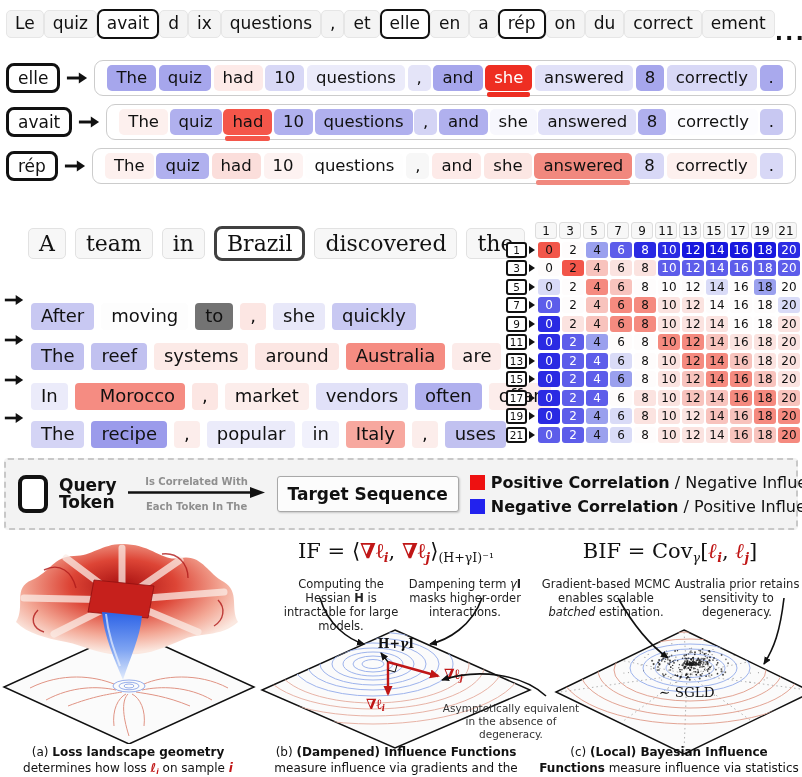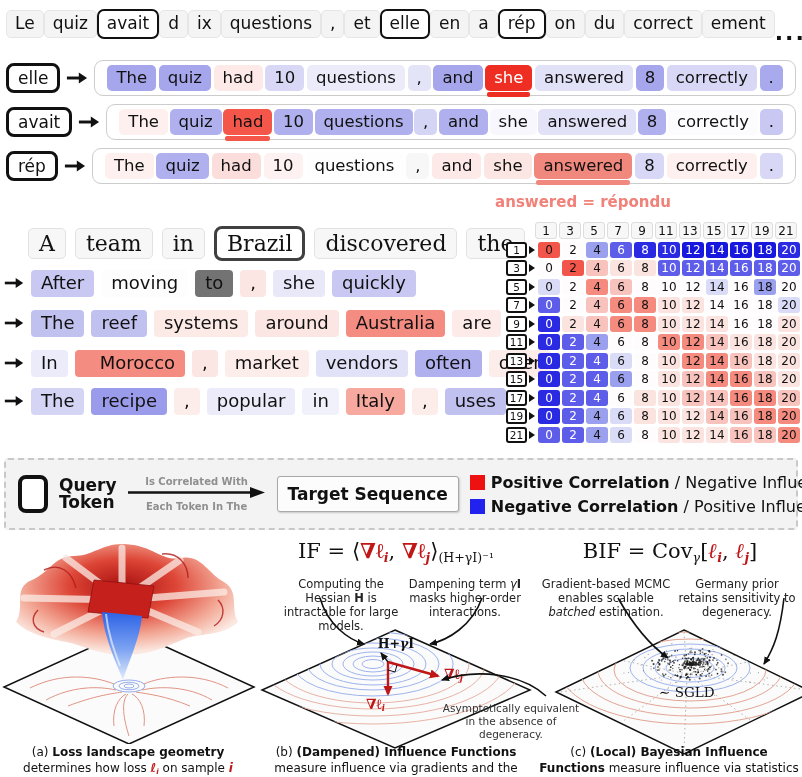--- a/index.html
+++ b/index.html
@@ -17,21 +17,21 @@
   .dots{font-weight:900;font-size:22px;letter-spacing:2px;align-self:flex-end;line-height:.8;}
   .trow{left:6px;top:0;width:790px;height:40px;display:flex;align-items:center;gap:6px;}
   .trow .tlabel{border:3px solid #111;border-radius:8px;padding:2px 9px;font-size:17px;background:#fff;white-space:nowrap;}
   .tbox{flex:1;border:1.5px solid #ccc;border-radius:9px;background:#fff;
         display:flex;justify-content:space-between;align-items:center;padding:4px 12px;font-size:16.5px;}
   .uline{position:absolute;left:1px;right:1px;bottom:-7px;height:5px;border-radius:2px;}
   .serif-row{left:28px;top:226px;gap:9px;font-family:"DejaVu Serif",serif;font-size:22px;}
   .serif-row .tok{background:#f7f7f7;border-color:#e2e2e2;padding:2px 10px;}
   .serif-row .tok.boxed{background:#fff;border:3px solid #404040;border-radius:8px;}
   .target{gap:7px;font-size:18px;}
-  .target .tok{padding:2px 9px;border-radius:4px;}
+  .target .tok{padding:2px 9px;border-radius:4px;margin-top:33px;}
   .arr{flex:0 0 auto;}
   
   .hm{left:506px;top:222px;}
   .hm-cols{display:flex;gap:2px;margin-left:29px;}
   .hm-col{width:22px;height:17px;display:flex;align-items:center;justify-content:center;
           font-size:12px;background:#f7f7f7;border:1px solid #ddd;border-radius:3px;box-sizing:border-box;}
   .hm-row{display:flex;gap:2px;align-items:center;margin-top:2.5px;}
   .hm-label{width:17px;height:12px;border:2px solid #111;border-radius:3px;background:#fff;
             display:flex;align-items:center;justify-content:center;font-size:10.5px;}
   .hm-arr{width:0;height:0;border-left:6px solid #111;border-top:4px solid transparent;
@@ -146,21 +146,20 @@
         <span class="tok" style="background: rgb(247, 247, 247);">,</span>
         <span class="tok" style="background: rgb(253, 234, 232);">and</span>
         <span class="tok" style="background: rgb(252, 230, 227);">she</span>
         <span class="tok" style="background: rgb(241, 136, 126);">answered<i class="uline" style="background: rgb(241, 136, 126);"></i></span>
         <span class="tok" style="background: rgb(216, 216, 246);">8</span>
         <span class="tok" style="background: rgb(253, 240, 238);">correctly</span>
         <span class="tok" style="background: rgb(216, 216, 246);">.</span>
       </span>
   </div>
 
-  <div class="abs rep-note">answered = répondu</div>
 
   <div class="abs tokrow serif-row">
       <span class="tok">A</span>
       <span class="tok">team</span>
       <span class="tok">in</span>
       <span class="tok boxed">Brazil</span>
       <span class="tok">discovered</span>
       <span class="tok">the</span>
     </div>
 
@@ -528,21 +527,21 @@
       <path d="M130,74 L137,76 L139,69" stroke="#111" stroke-width="1" fill="none"></path>
       <path d="M130,66 L123,57" stroke="#111" stroke-width="1.3" marker-end="url(#mB)"></path>
     </svg>
     <span class="overlay-label" style="left:50%;top:40px;transform:translateX(-50%);font-weight:bold;"><span style="font-weight: bold;">H</span><span>+</span><span style="font-style: italic;">γ</span><span style="font-weight: bold;">I</span></span>
     <span class="vec-label" style="left:108px;top:100px;"><span style="font-weight: bold; color: rgb(192, 22, 22);">∇ℓ</span><span class="seg-sub" style="font-style: italic; color: rgb(192, 22, 22);">i</span></span>
     <span class="vec-label" style="left:186px;top:70px;"><span style="font-weight: bold; color: rgb(192, 22, 22);">∇ℓ</span><span class="seg-sub" style="font-style: italic; color: rgb(192, 22, 22);">j</span></span>
   </div>
 
   <div class="abs formula" style="left:538px;top:538px;width:264px;"><span>BIF = Cov</span><span class="seg-sub" style="font-style: italic;">γ</span><span>[</span><span style="font-weight: bold; font-style: italic; color: rgb(192, 22, 22);">ℓ</span><span class="seg-sub" style="font-weight: bold; font-style: italic; color: rgb(192, 22, 22);">i</span><span>, </span><span style="font-weight: bold; font-style: italic; color: rgb(192, 22, 22);">ℓ</span><span class="seg-sub" style="font-weight: bold; font-style: italic; color: rgb(192, 22, 22);">j</span><span>]</span></div>
   <div class="abs ann" style="left:540px;top:577px;width:132px;"><span>Gradient-based MCMC enables scalable </span><span style="font-style: italic;">batched</span><span> estimation.</span></div>
-  <div class="abs ann" style="left:674px;top:577px;width:126px;"><span>Germany prior retains sensitivity to degeneracy.</span></div>
+  <div class="abs ann" style="left:674px;top:577px;width:126px;"><span>Australia prior retains sensitivity to degeneracy.</span></div>
 
   <div class="abs" style="left:552px;top:596px;width:264px;height:160px;text-align:center;">
     <svg width="264" height="160" viewBox="0 0 264 160">
       <defs>
         <marker id="mC" markerUnits="userSpaceOnUse" markerWidth="9" markerHeight="8" refX="7" refY="3.5" orient="auto">
             <path d="M0,0 L8,3.5 L0,7 Z" fill="#111"></path>
           </marker>
         <clipPath id="cC">
             <polygon points="132,34 260,96 132,158 4,96"></polygon>
           </clipPath>

